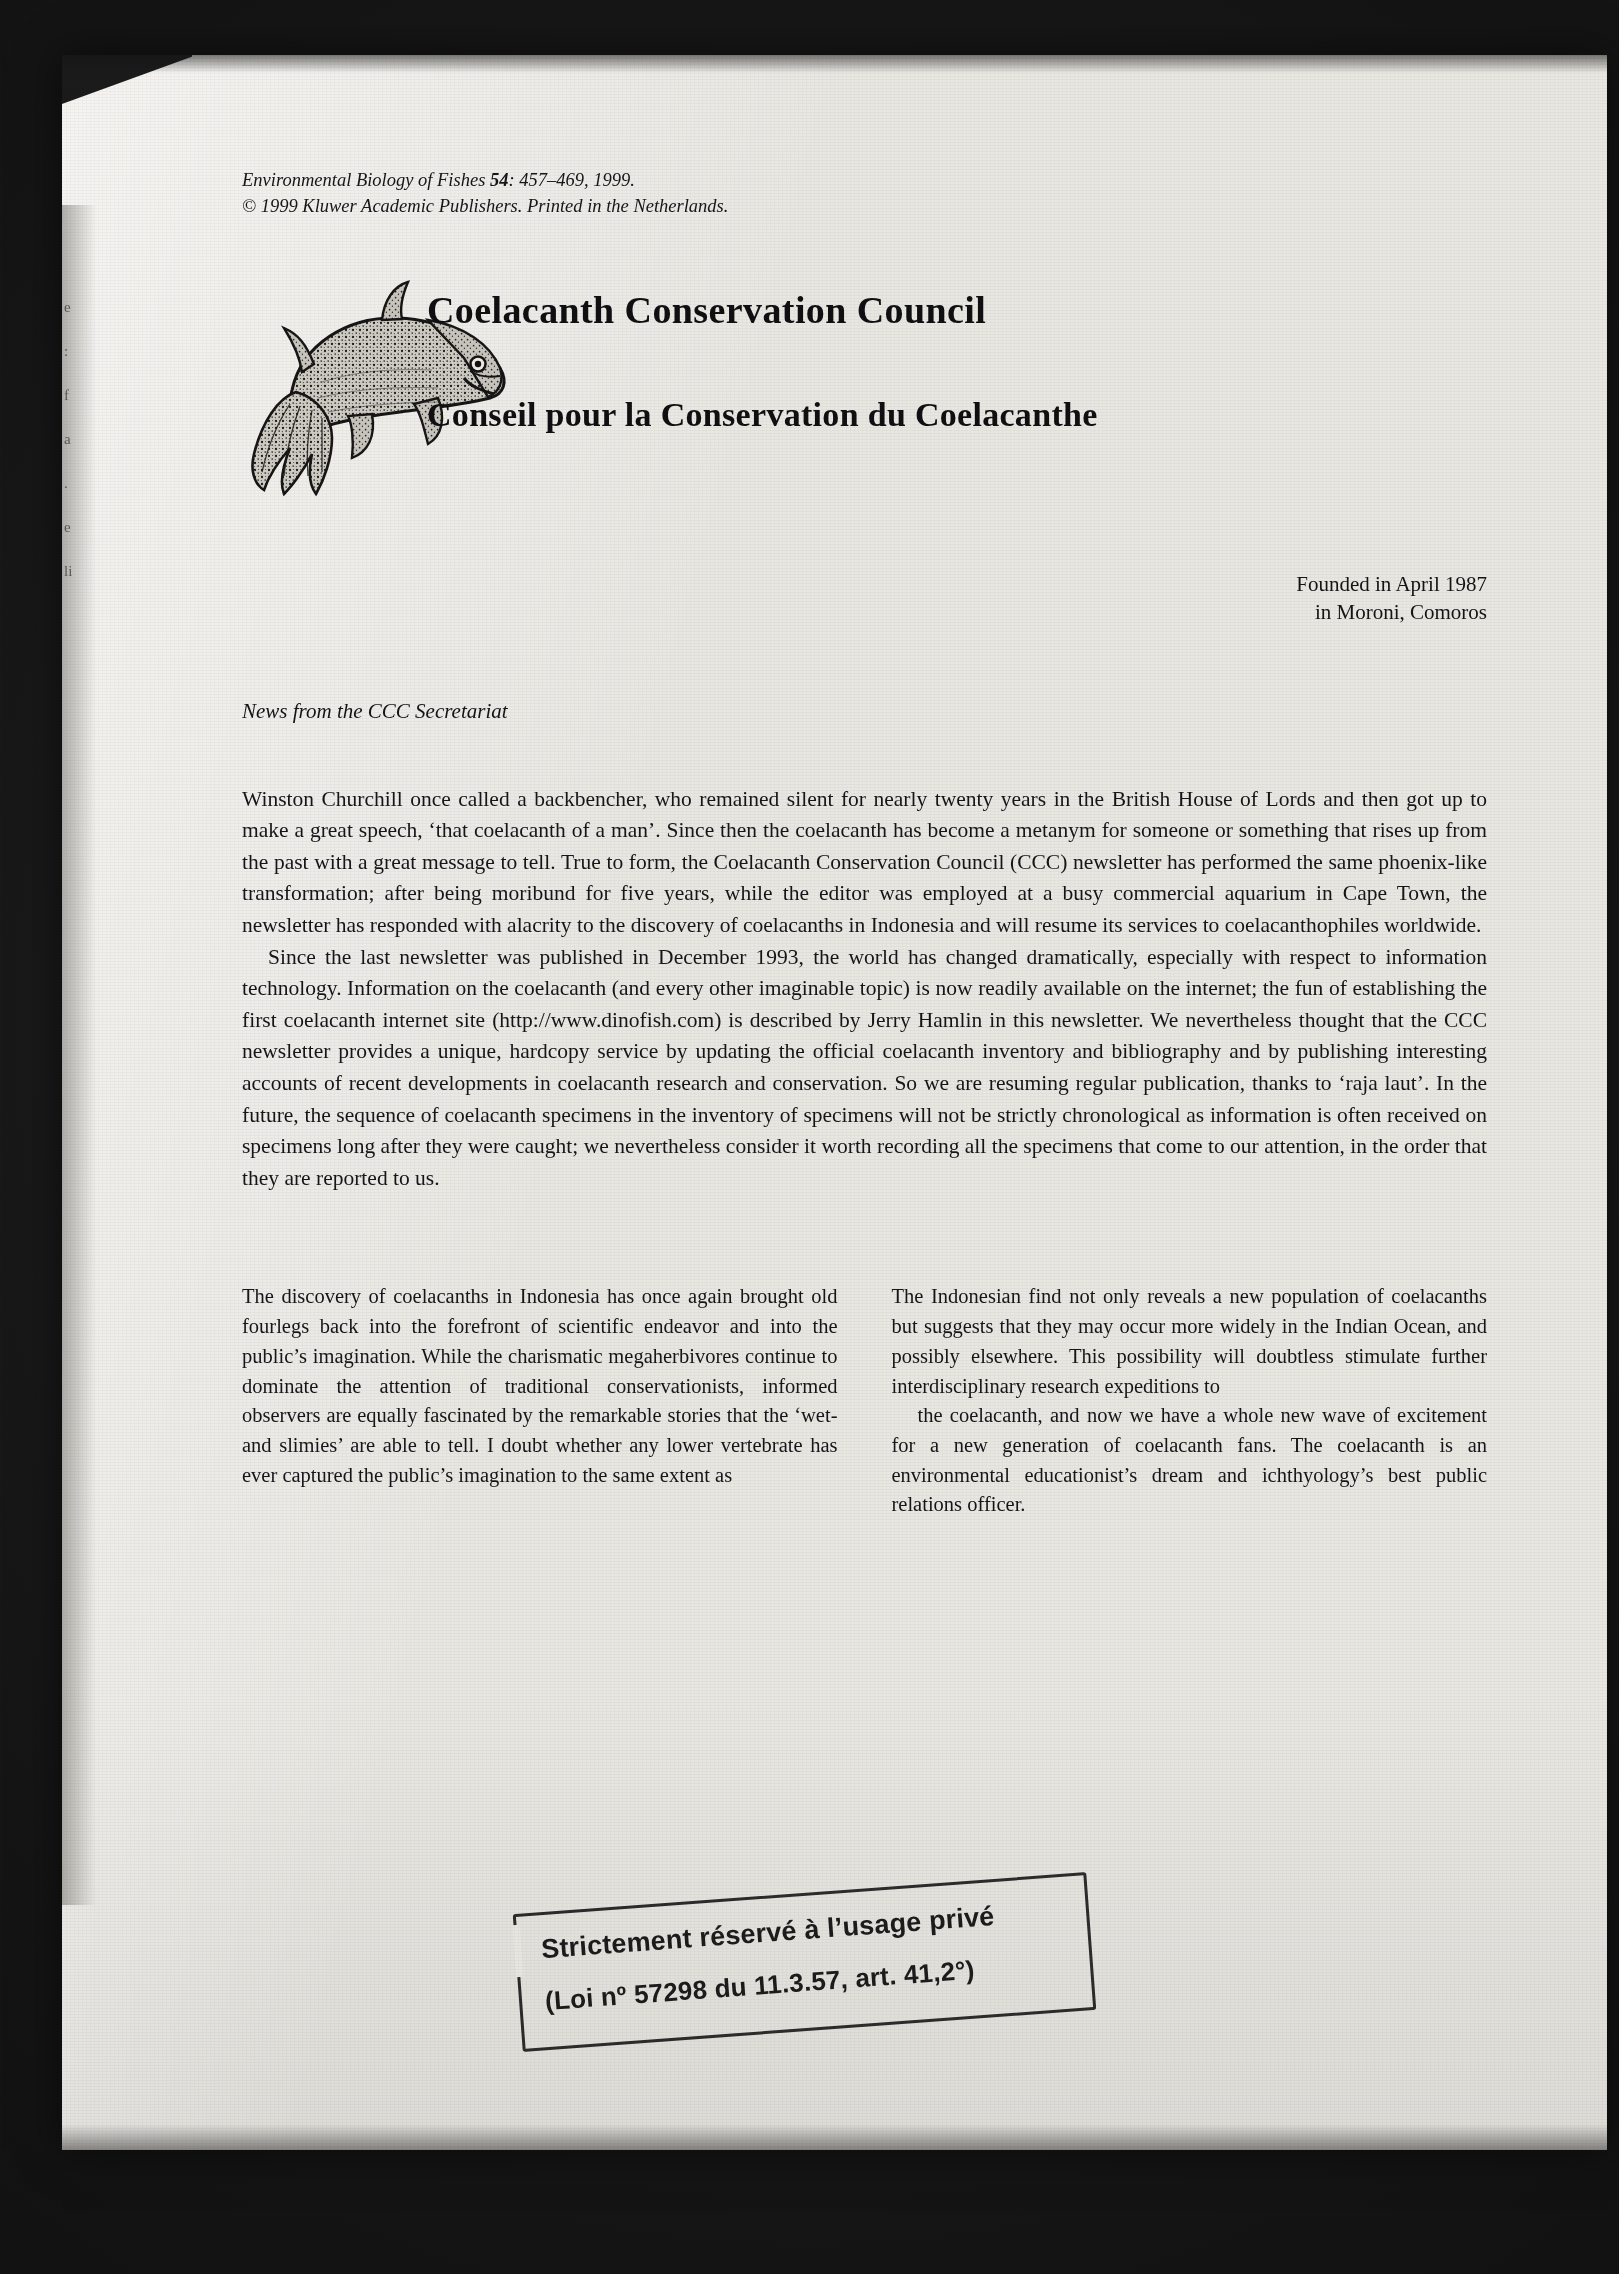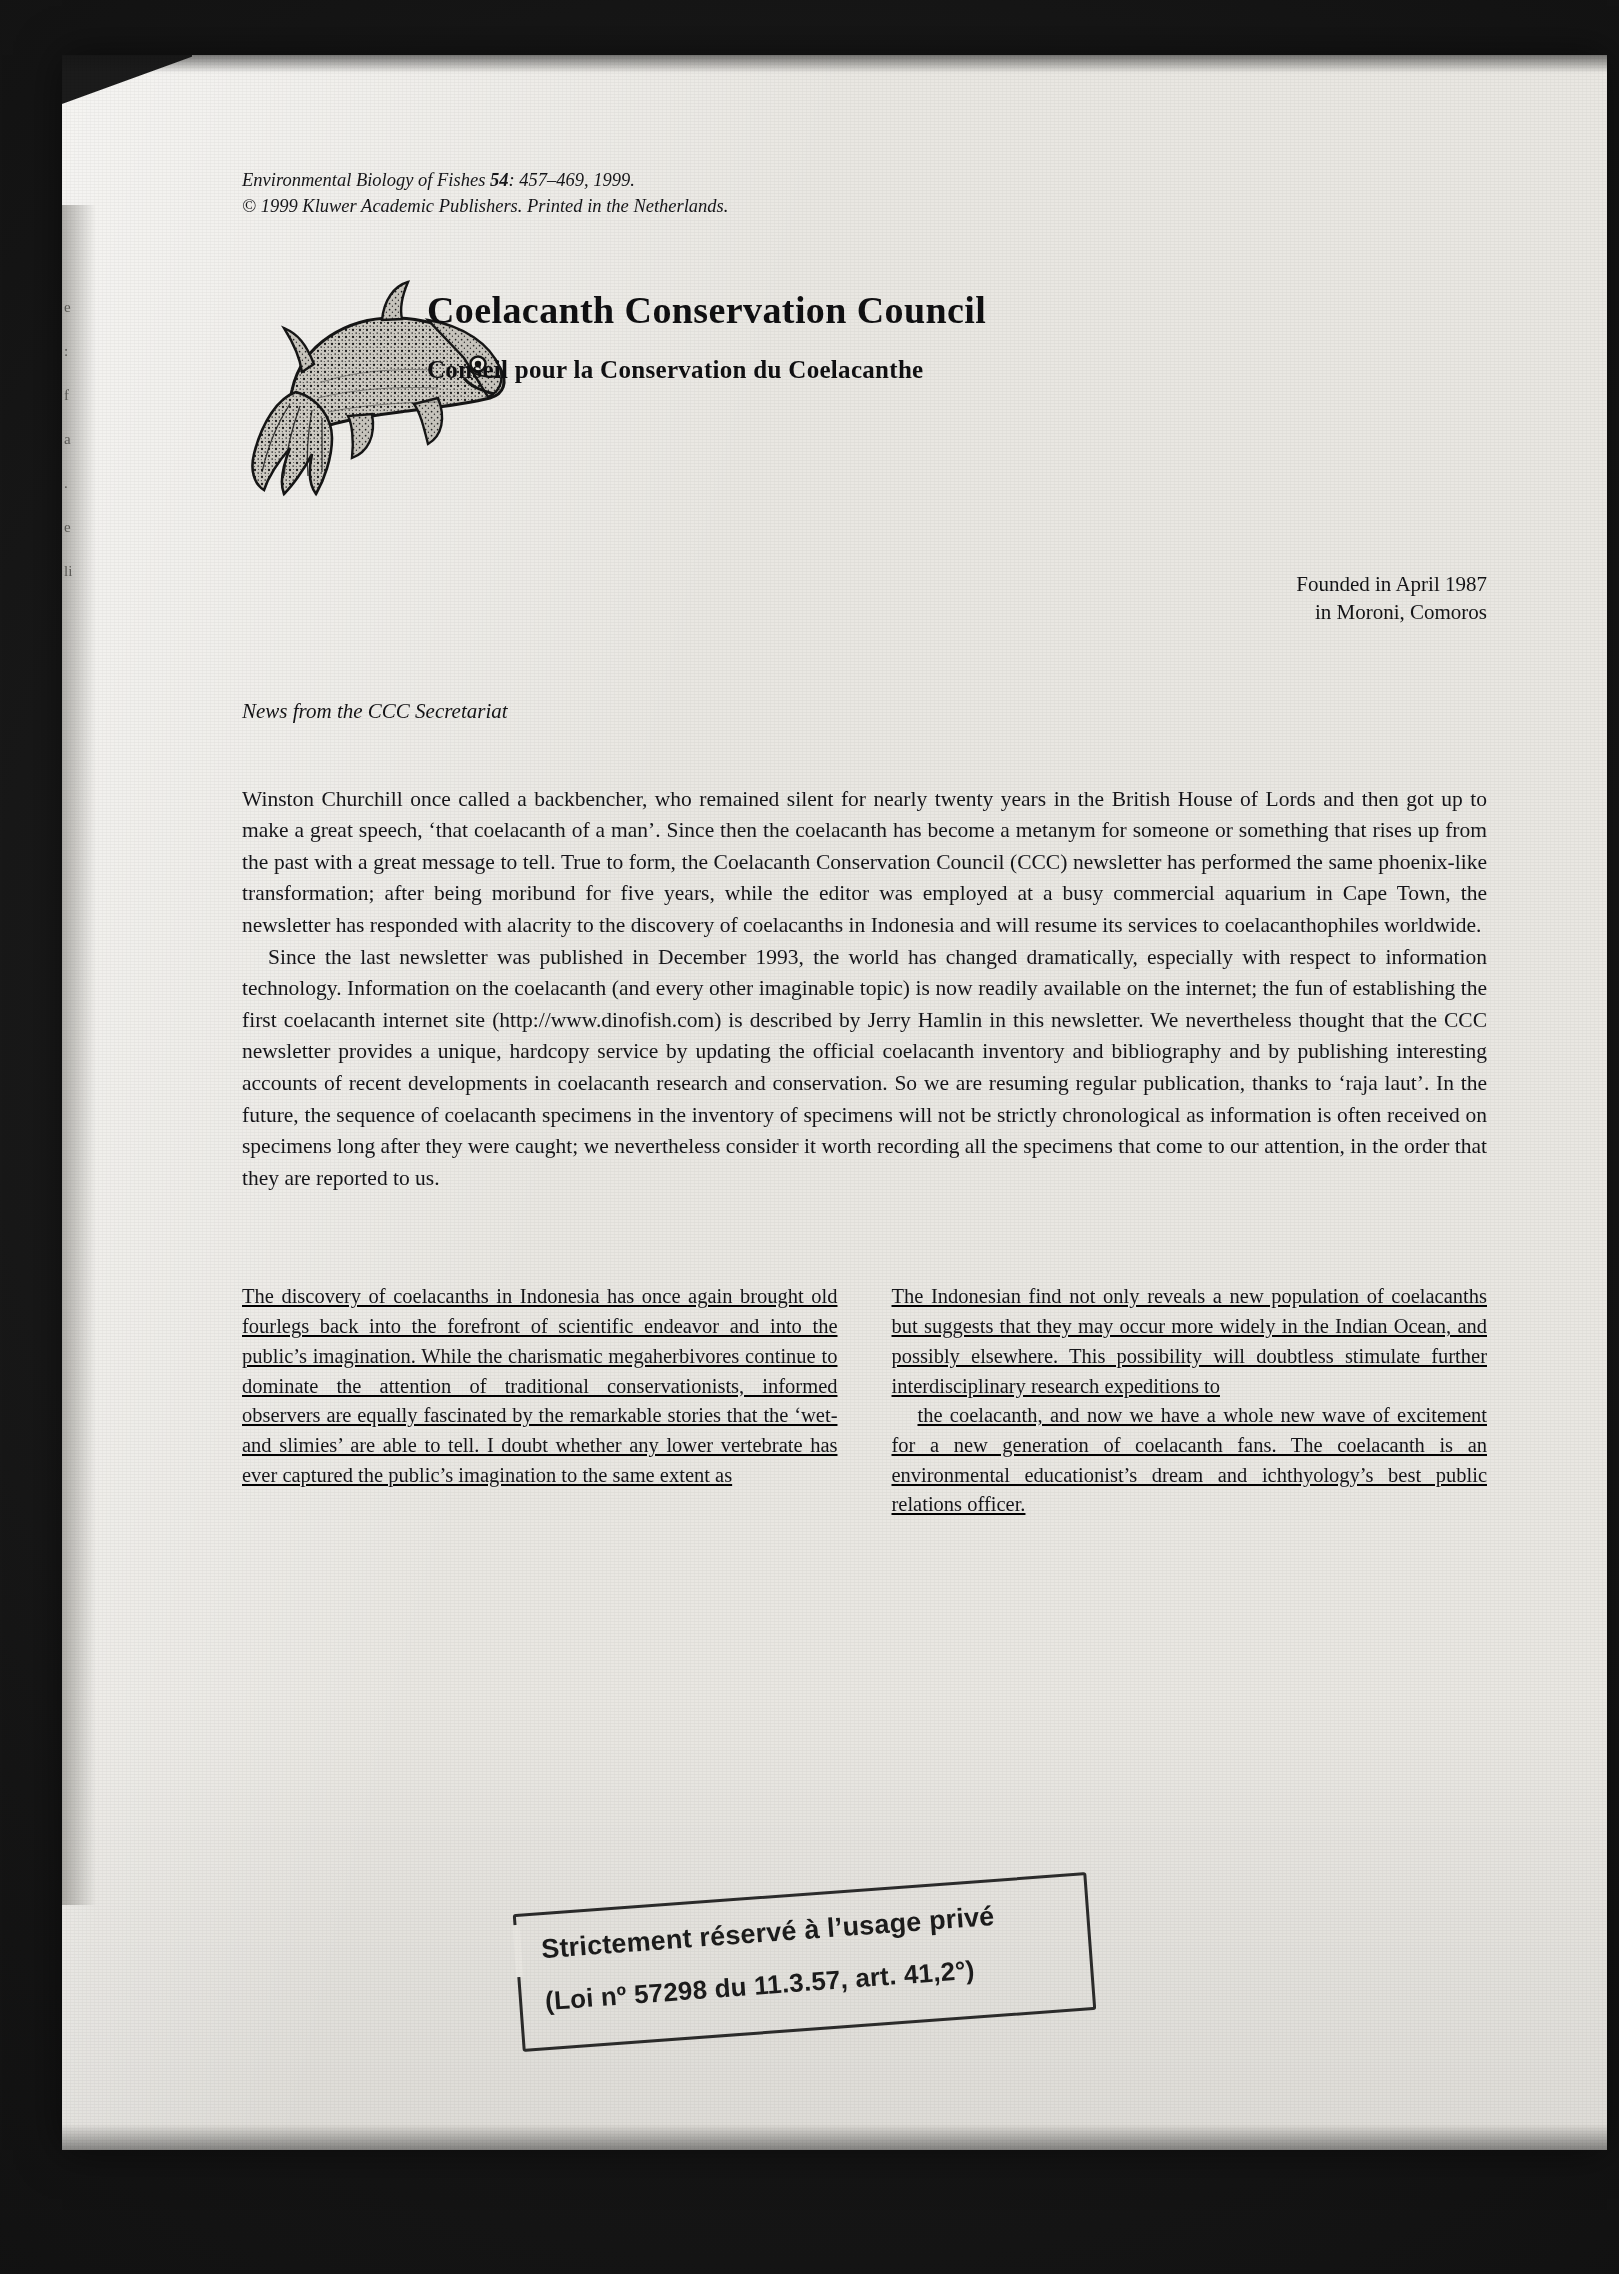--- a/index.html
+++ b/index.html
@@ -135,24 +135,24 @@
   .title-en {
     font-family: "Liberation Serif", serif;
     font-weight: bold;
     font-size: 38px;
     letter-spacing: .4px;
     color: #101012;
   }
   .title-fr {
     font-family: "Liberation Serif", serif;
     font-weight: bold;
-    font-size: 25px;
+    font-size: 34px;
     letter-spacing: .3px;
     color: #101012;
-    margin-top: 24px;
+    margin-top: 64px;
   }
 
   .founded {
     text-align: right;
     font-size: 21px;
     line-height: 1.36;
     color: #141416;
     margin-top: 50px;
   }
 
@@ -189,21 +189,20 @@
     text-align: justify;
     color: #16161a;
   }
   .lead p { margin: 0; }
   .lead p + p { text-indent: 26px; }
 
   .cols {
     margin-top: 88px;
     display: flex;
     gap: 54px;
-    text-decoration: underline;
   }
   .col {
     flex: 1 1 0;
     font-size: 20.5px;
     line-height: 1.45;
     text-align: justify;
     color: #16161a;
   }
   .col p { margin: 0; }
   .col p + p { text-indent: 26px; }

